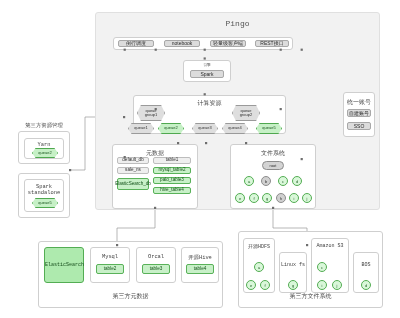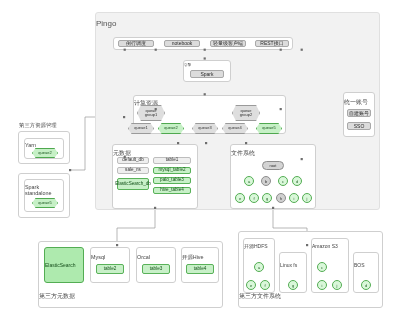--- a/index.html
+++ b/index.html
@@ -12,22 +12,22 @@
 
   
   .panel{position:absolute;box-sizing:border-box;}
   .panel-main{
     background:#f2f2f2;border:1px solid #e0e0e0;border-radius:3px;
   }
   .panel-white{
     background:#ffffff;border:1px solid #cfcfcf;border-radius:3px;
   }
   .panel-title{
-    position:absolute;left:0;right:0;
-    font-size:6px;color:#444;white-space:nowrap;
+    position:absolute;left:0;right:0;text-align:center;
+    font-size:6px;color:#444;white-space:nowrap;font-family:Liberation Mono, monospace;
   }
   .big-title{font-size:8px;color:#555;}
 
   
   .btn{
     position:absolute;box-sizing:border-box;
     background:#dcdcdc;border:1px solid #a8a8a8;border-radius:2px;
     font-size:5px;line-height:1;display:flex;align-items:center;
     justify-content:center;color:#2b2b2b;text-align:center;
     white-space:nowrap;

